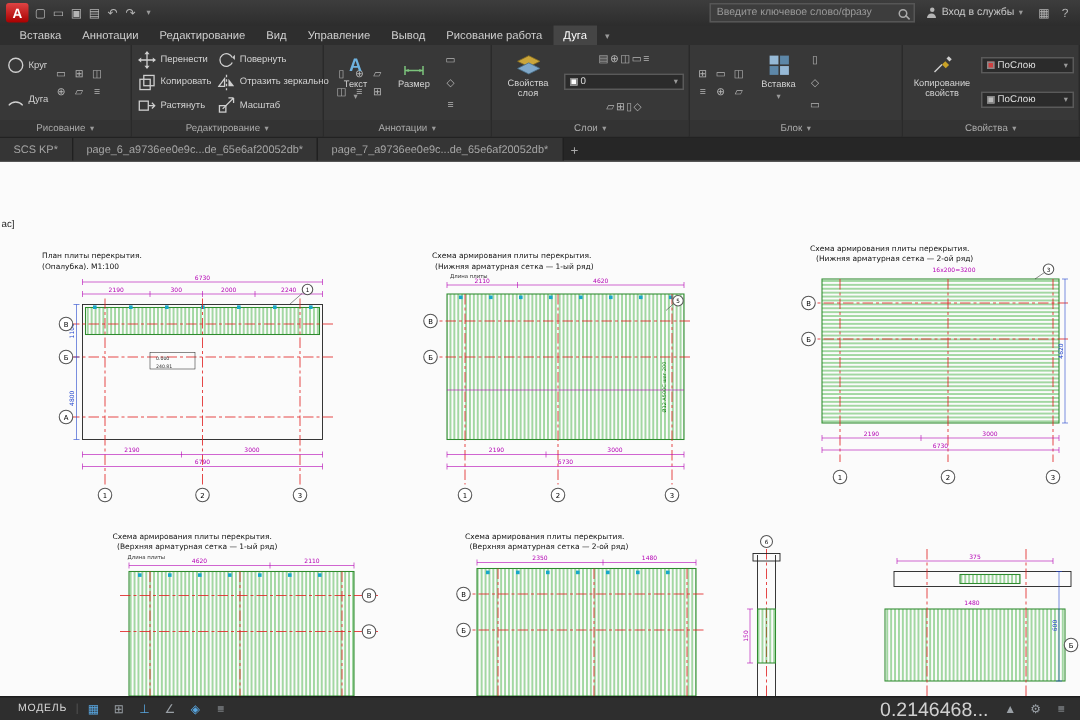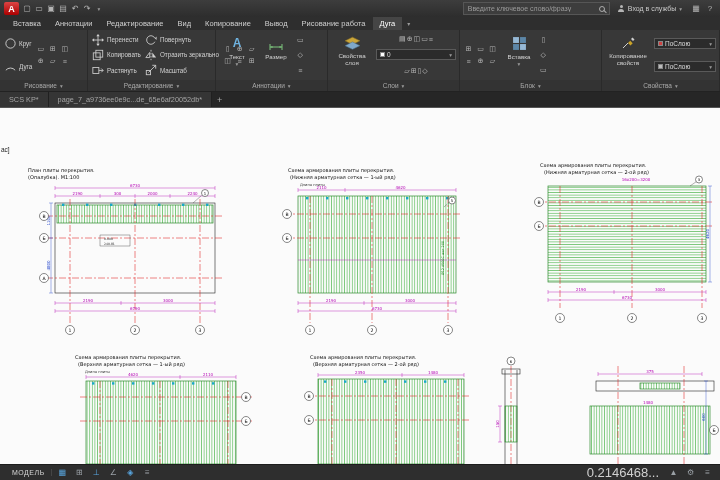--- a/index.html
+++ b/index.html
@@ -6,21 +6,21 @@
 body{width:720px;height:480px;overflow:hidden;background:#2b2b2b;font-family:"Liberation Sans",sans-serif}
 .app{width:720px;height:480px;display:flex;flex-direction:column}
 
 
 .titlebar{height:17px;background:linear-gradient(#3d3d3d,#2d2d2d);display:flex;align-items:center;padding:0 4px;gap:2px}
 .logo{width:15px;height:13px;background:linear-gradient(#d44,#a00);color:#fff;font-weight:bold;font-size:9px;display:flex;align-items:center;justify-content:center;border-radius:2px}
 .qat{display:flex;align-items:center}
 .qi{font-size:8px;color:#b5b5b5;width:12px;text-align:center}
 .caret{color:#9a9a9a;font-size:5.5px}
 .doctab{background:#474747;border:1px solid #5f5f5f;color:#ddd;font-size:7.5px;padding:1px 8px;border-radius:2px;white-space:nowrap;margin-left:8px;max-width:300px;overflow:hidden}
-.searchbox{display:flex;align-items:center;background:#3d3d3d;border:1px solid #565656;height:13px;padding:0 4px;gap:13px;margin-left:auto}
+.searchbox{display:flex;align-items:center;background:#3d3d3d;border:1px solid #565656;height:13px;padding:0 4px;gap:3px;margin-left:auto}
 .searchbox input{background:transparent;border:none;outline:none;color:#ccc;font-size:7px;width:118px;font-family:inherit}
 .searchbox input::placeholder{color:#9a9a9a}
 .mag{width:6px;height:6px;border:1px solid #aaa;border-radius:50%;position:relative}
 .mag::after{content:"";position:absolute;width:4px;height:1px;background:#aaa;transform:rotate(45deg);right:-3px;bottom:-1px}
 .signin{display:flex;align-items:center;gap:3px;color:#c9c9c9;font-size:7px;margin:0 6px;white-space:nowrap}
 .person{width:7px;height:7px;position:relative}
 .person::before{content:"";position:absolute;left:2px;top:0;width:3px;height:3px;border-radius:50%;background:#b5b5b5}
 .person::after{content:"";position:absolute;left:0.5px;top:3.5px;width:6px;height:3px;border-radius:3px 3px 0 0;background:#b5b5b5}
 
 
@@ -114,21 +114,21 @@
     </div>
     <span class="qi">▦</span>
     <span class="qi">?</span>
   </div>
 
   <div class="ribbontabs">
     <span class="rtab">Вставка</span>
     <span class="rtab">Аннотации</span>
     <span class="rtab">Редактирование</span>
     <span class="rtab">Вид</span>
-    <span class="rtab">Копирование</span>
+    <span class="rtab">Управление</span>
     <span class="rtab">Вывод</span>
     <span class="rtab">Рисование работа</span>
     <span class="rtab active">Дуга</span>
     <span class="rtab-caret">▾</span>
   </div>
 
   <div class="ribbon">
 
     <div class="panel p-draw">
       <div class="pbody">
@@ -368,20 +368,21 @@
       </div>
       <div class="plabel">
           <span>Свойства</span>
           <span class="caret">▾</span>
         </div>
     </div>
   </div>
 
   <div class="filetabs">
     <div class="ftab">SCS KP*</div>
+    <div class="ftab">page_6_a9736ee0e9c...de_65e6af20052db*</div>
     <div class="ftab">page_7_a9736ee0e9c...de_65e6af20052db*</div>
     <div class="ftab-new">+</div>
   </div>
 
   <div class="canvas">
     <span class="sidelabel">ас]</span>
     <svg class="cv" width="720" height="356" viewBox="0 0 720 356">
       <defs>
         <pattern id="hv" width="2.6" height="8" patternUnits="userSpaceOnUse">
             <path d="M1.3 0V8" stroke="#23a523" stroke-width="0.55"></path>

